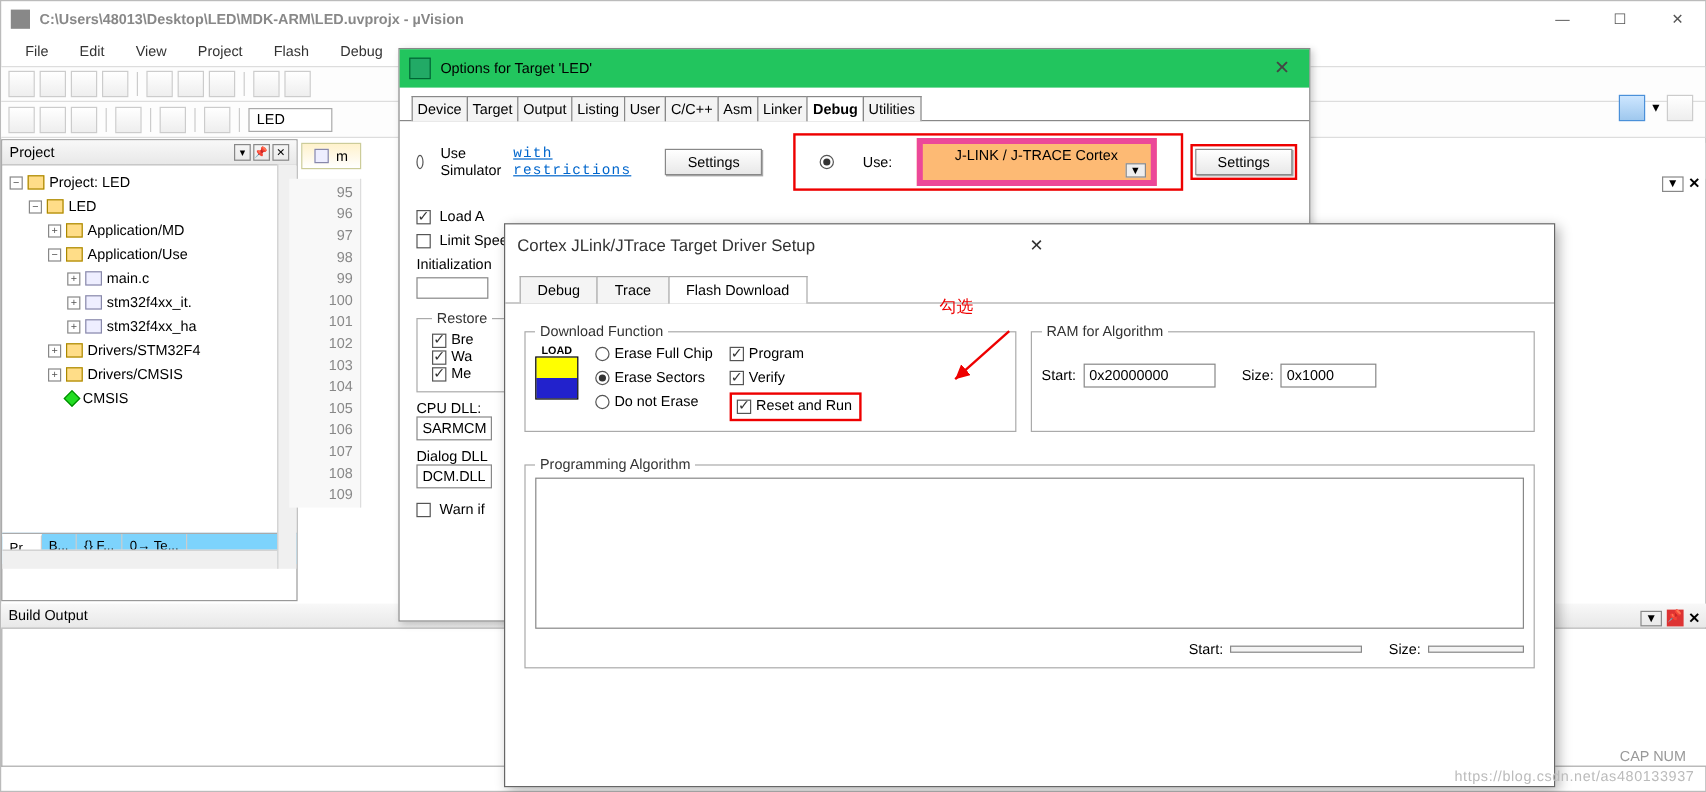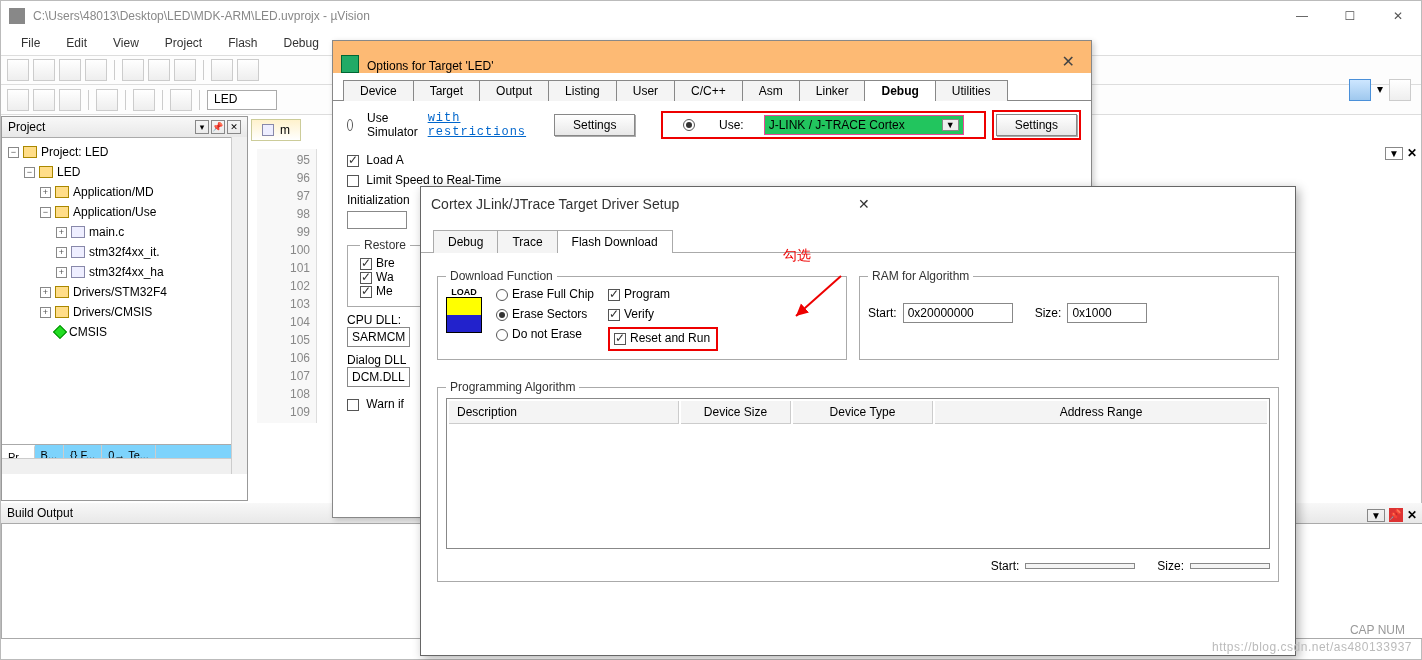--- a/index.html
+++ b/index.html
@@ -2,21 +2,21 @@
 <html><head>
 <meta charset="utf-8">
 <style>
 * { box-sizing: border-box; font-family: "Segoe UI", Tahoma, sans-serif; font-size: 12px; }
 body { margin: 0; background: #fff; width: 1422px; height: 660px; overflow: hidden; position: relative; }
 
 
 .main-window { position: absolute; left: 0; top: 0; width: 1422px; height: 660px; border: 1px solid #bbb; background: #fff; }
 .title-bar { height: 30px; display: flex; align-items: center; padding: 0 8px; color: #888; }
 .title-bar .icon { width: 16px; height: 16px; background: #888; margin-right: 8px; }
-.title-bar .title { flex: 1; }
+.title-bar .title { flex: 1; font-weight: bold; }
 .win-btns { display: flex; gap: 18px; }
 .win-btn { width: 30px; height: 20px; display: flex; align-items: center; justify-content: center; color: #555; cursor: pointer; }
 .menu-bar { height: 24px; display: flex; align-items: center; padding: 0 10px; gap: 6px; }
 .menu-item { padding: 2px 10px; color: #333; }
 .toolbar { height: 30px; border-top: 1px solid #ddd; border-bottom: 1px solid #ddd; background: #fdfdfd; display: flex; align-items: center; padding: 0 6px; gap: 4px; }
 .toolbar2 { height: 30px; border-bottom: 1px solid #ddd; background: #fdfdfd; display: flex; align-items: center; padding: 0 6px; gap: 4px; }
 .tb-btn { width: 22px; height: 22px; border: 1px solid #ccc; background: linear-gradient(#fff,#eee); }
 .tb-sep { width: 1px; height: 20px; background: #ccc; margin: 0 3px; }
 .tb-combo { border: 1px solid #aaa; background: #fff; padding: 1px 20px 1px 6px; min-width: 70px; height: 20px; }
 
@@ -35,47 +35,47 @@
 .ico-cmsis { background: #2d2; border:1px solid #080; transform: rotate(45deg); width:10px; height:10px;}
 .panel-tabs { display: flex; background: #7dd3fc; border-top: 1px solid #aaa; height: 26px; }
 .panel-tab { padding: 4px 6px; border-right: 1px solid #ccc; font-size: 11px; white-space:nowrap; overflow:hidden;}
 .panel-tab.active { background: #fff; border-top: 2px solid #fff; }
 .scrollbar-v { position:absolute; right:0; top:20px; bottom:26px; width:16px; background:#f0f0f0; border-left:1px solid #ccc;}
 .scrollbar-h { position:absolute; left:0; right:16px; bottom:26px; height:16px; background:#f0f0f0; border-top:1px solid #ccc;}
 
 .editor-area { position: absolute; left: 250px; top: 118px; width: 1170px; height: 30px; background:#fff;}
 .editor-tab { background: linear-gradient(#fff2cc,#fff); border: 1px solid #cc9; padding: 3px 10px; display: inline-flex; align-items: center; gap: 6px;}
 .editor-tab .file-ico { width:12px; height:12px; background:#eef; border:1px solid #88a;}
-.gutter { position:absolute; left:256px; top:148px; width:60px; background:#f8f8f8; border-right:1px solid #ddd; color:#888; font-family:Consolas,monospace; font-size:12px; line-height:18px; padding:2px 6px; text-align:right;}
+.gutter { position:absolute; left:240px; top:148px; width:60px; background:#f8f8f8; border-right:1px solid #ddd; color:#888; font-family:Consolas,monospace; font-size:12px; line-height:18px; padding:2px 6px; text-align:right;}
 
 .build-output { position: absolute; left: 0; top: 502px; width: 1422px; }
 .build-output .panel-header { background: linear-gradient(#f8f8f8,#e8e8e8); }
 .build-body { height: 115px; background: #fff; border: 1px solid #aaa; border-top: none;}
 
 .right-float { position:absolute; right:4px; top:145px; display:flex; gap:4px; align-items:center;}
 .right-float2 { position:absolute; right:4px; top:507px; display:flex; gap:4px; align-items:center;}
 
 
 .options-dlg { position: absolute; left: 332px; top: 40px; width: 760px; height: 478px; background: #fff; border: 1px solid #888; box-shadow: 2px 2px 6px rgba(0,0,0,0.2); }
-.dlg-title-bar { height: 32px; display: flex; align-items: flex-end; padding: 0 8px; background:#fdba74;}
+.dlg-title-bar { height: 32px; display: flex; align-items: center; padding: 0 8px; background:#22c55e;}
 .dlg-title-bar .dlg-ico { width:18px; height:18px; background:#2a6; margin-right:8px; border:1px solid #063;}
 .dlg-close { margin-left: auto; font-size: 16px; padding: 2px 8px; color:#444;}
 .dlg-tabs { display:flex; border-bottom:1px solid #888; padding: 6px 10px 0 10px; font-family: "Courier New", monospace; font-size: 13px; gap:0;}
-.dlg-tab { padding: 3px 16px; border:1px solid #888; border-bottom:none; margin-right:-1px; background:#f4f4f4; position:relative; top:1px;}
+.dlg-tab { padding: 3px 4px; border:1px solid #888; border-bottom:none; margin-right:-1px; background:#f4f4f4; position:relative; top:1px;}
 .dlg-tab.active { background:#fff; font-weight:bold; }
 .dlg-body { padding: 10px 14px; position:relative; }
 
 .radio { width:12px; height:12px; border:1px solid #555; border-radius:50%; display:inline-block; vertical-align:middle; margin-right:4px;}
 .radio.sel::after { content:""; display:block; width:6px; height:6px; background:#333; border-radius:50%; margin:2px;}
 .chk { width:12px; height:12px; border:1px solid #555; display:inline-block; vertical-align:middle; margin-right:4px; position:relative;}
 .chk.sel::after { content:"✓"; position:absolute; top:-3px; left:0; font-size:12px; color:#333;}
 
 .btn { border:1px solid #888; background:linear-gradient(#fff,#e8e8e8); padding:3px 18px; box-shadow: 1px 1px 0 #aaa;}
 .btn.redbox { outline: 2px solid #e00; outline-offset: 2px;}
-.combo { border:1px solid #ec4899; background:#22c55e; padding:2px 4px; display:inline-flex; align-items:center;}
+.combo { border:5px solid #ec4899; background:#fdba74; padding:2px 4px; display:inline-flex; align-items:center;flex-direction:column;}
 .combo .arrow { border:1px solid #888; background:#eee; padding:0 3px; margin-left:auto; font-size:9px;}
 .redbox-wrap { border: 2px solid #e00; padding: 2px 20px; display: inline-flex; align-items: center; gap:20px;}
 .link-style { color:#06c; text-decoration: underline; font-family:"Courier New",monospace; letter-spacing:1px;}
 
 fieldset { border:1px solid #aaa; padding:4px 8px 8px 8px; margin:6px 0;}
 legend { padding:0 4px; color:#333;}
 .txtfield { border:1px solid #888; background:#fff; padding:2px 4px; display:inline-block; min-width:60px;}
 
 
 .jlink-dlg { position: absolute; left: 420px; top: 186px; width: 876px; height: 470px; background: #fff; border: 1px solid #666; box-shadow: 3px 3px 10px rgba(0,0,0,0.3);}
@@ -418,26 +418,20 @@
             </marker>
           </defs>
    <line x1="50" y1="5" x2="5" y2="45" stroke="#e00" stroke-width="2" marker-end="url(#ah)"></line>
         </svg>
   </div>
 
   <fieldset style="margin-top:14px;">
    <legend>Programming Algorithm</legend>
    <table class="table">
     <tbody>
-            <tr>
-     <th style="width:230px;">Description</th>
-     <th style="width:110px;text-align:center;">Device Size</th>
-     <th style="width:140px;text-align:center;">Device Type</th>
-     <th style="text-align:center;">Address Range</th>
-    </tr>
     <tr>
               <td colspan="4" style="height:120px;border-bottom:none;"></td>
             </tr>
    </tbody>
         </table>
    <div style="display:flex; justify-content:flex-end; gap:6px; margin-top:10px; align-items:center;">
     <span>Start:</span>
     <span class="txtfield" style="width:110px;background:#f4f4f4;"></span>
     <span style="width:10px;"></span>
     <span>Size:</span>

